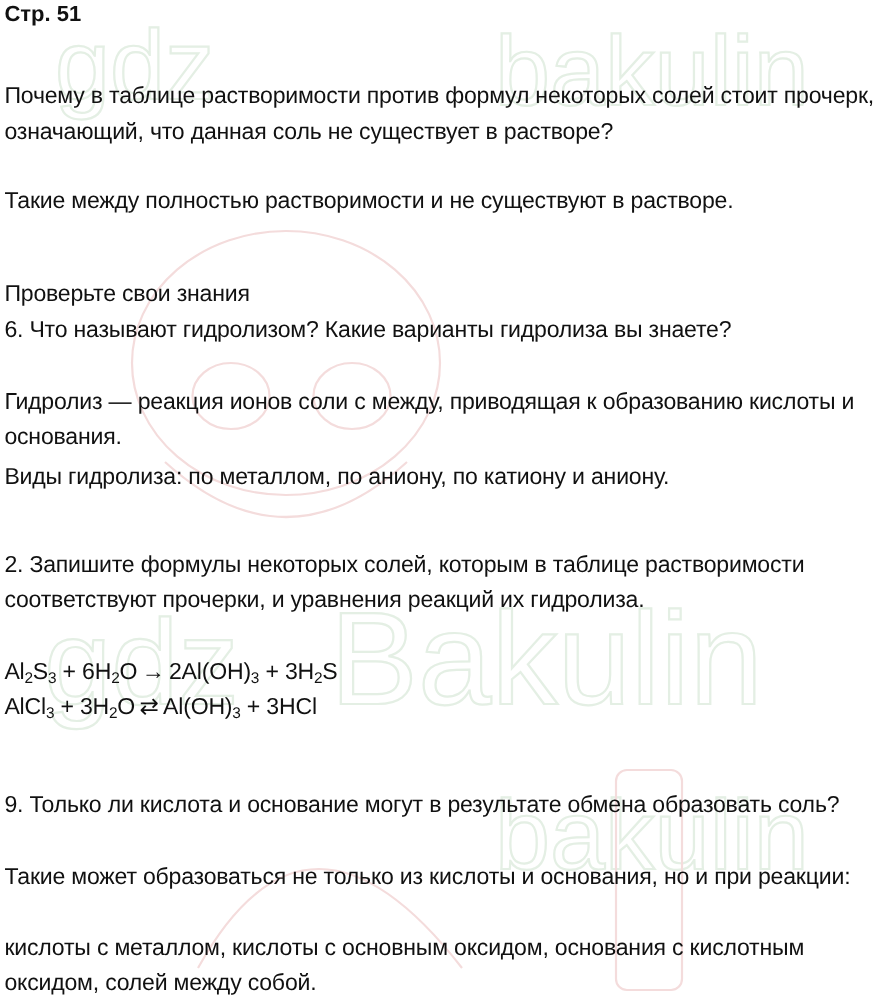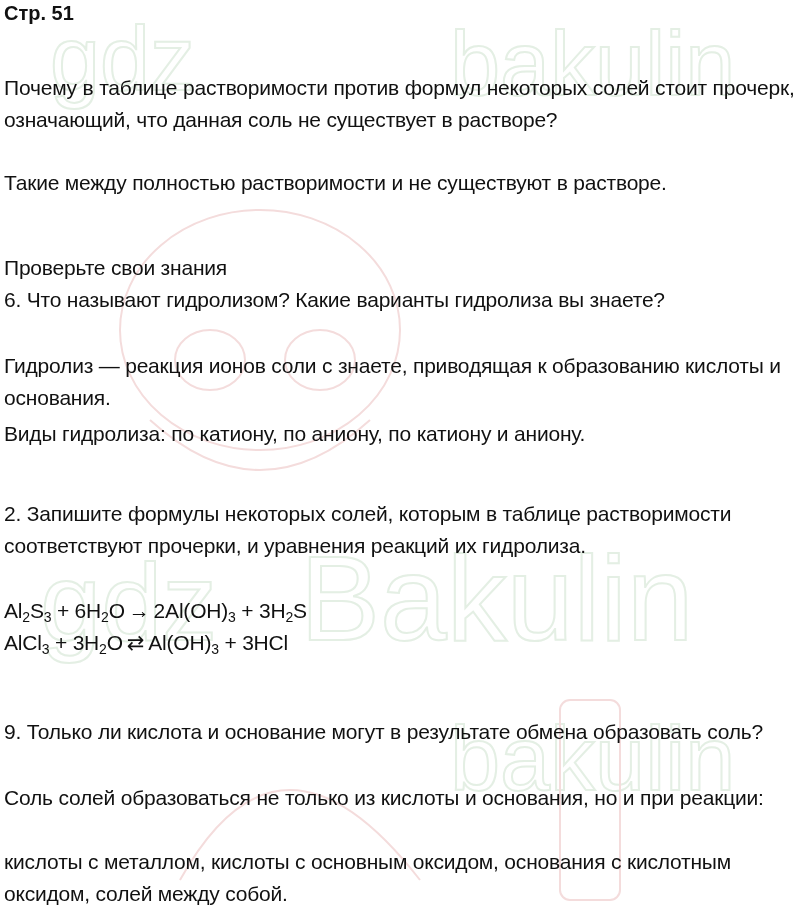--- a/index.html
+++ b/index.html
@@ -84,37 +84,37 @@
   </div>
 
   <div class="block" style="top:252px;">
     <p class="p b">Проверьте свои знания</p>
   </div>
 
   <div class="block" style="top:284px;">
     <p class="p b">6. Что называют гидролизом? Какие варианты гидролиза вы знаете?</p>
   </div>
   <div class="block" style="top:350px;">
-    <p class="p" id="q1-a1"><span>Гидролиз — реакция </span><span class="b">ионов соли с знаете</span><span>, приводящая к образованию </span><span class="b">кислоты и основания</span><span>.</span></p>
+    <p class="p" id="q1-a1"><span>Гидролиз — реакция </span><span class="b">ионов соли с между</span><span>, приводящая к образованию </span><span class="b">кислоты и основания</span><span>.</span></p>
   </div>
   <div class="block" style="top:418px;">
-    <p class="p" id="q1-a2"><span>Виды гидролиза: по </span><span class="b">катиону</span><span>, по </span><span class="b">аниону</span><span>, по </span><span class="b">катиону и аниону</span><span>.</span></p>
+    <p class="p" id="q1-a2"><span>Виды гидролиза: по </span><span class="b">металлом</span><span>, по </span><span class="b">аниону</span><span>, по </span><span class="b">катиону и аниону</span><span>.</span></p>
   </div>
 
   <div class="block" style="top:498px;">
     <p class="p b">2. Запишите формулы некоторых солей, которым в таблице растворимости соответствуют прочерки, и уравнения реакций их гидролиза.</p>
   </div>
   <div class="block" style="top:595px;">
     <div class="eq" id="eq-0"><span>Al</span><sub>2</sub><span>S</span><sub>3</sub><span> + 6H</span><span></span><sub>2</sub><span>O</span><span class="arrow">→</span><span>2Al(OH)</span><sub>3</sub><span> + 3H</span><sub>2</sub><span>S</span></div>
     <div class="eq" id="eq-1"><span>AlCl</span><sub>3</sub><span> + 3H</span><sub>2</sub><span>O</span><span class="arrow">⇄</span><span>Al(OH)</span><sub>3</sub><span> + 3HCl</span></div>
   </div>
 
   <div class="block" style="top:716px;">
     <p class="p b">9. Только ли кислота и основание могут в результате обмена образовать соль?</p>
   </div>
   <div class="block" style="top:782px;">
-    <p class="p" id="q3-a1"><span>Соль солей образоваться </span><span class="b">не только из кислоты и основания</span><span>, но и при реакции:</span></p>
+    <p class="p" id="q3-a1"><span>Такие может образоваться </span><span class="b">не только из кислоты и основания</span><span>, но и при реакции:</span></p>
   </div>
   <div class="block" style="top:846px;">
     <p class="p" id="q3-a2"><span class="b">кислоты с металлом, кислоты с основным оксидом, основания с кислотным оксидом, солей между собой</span><span>.</span></p>
   </div>
 
 </div>
 
 </body></html>

